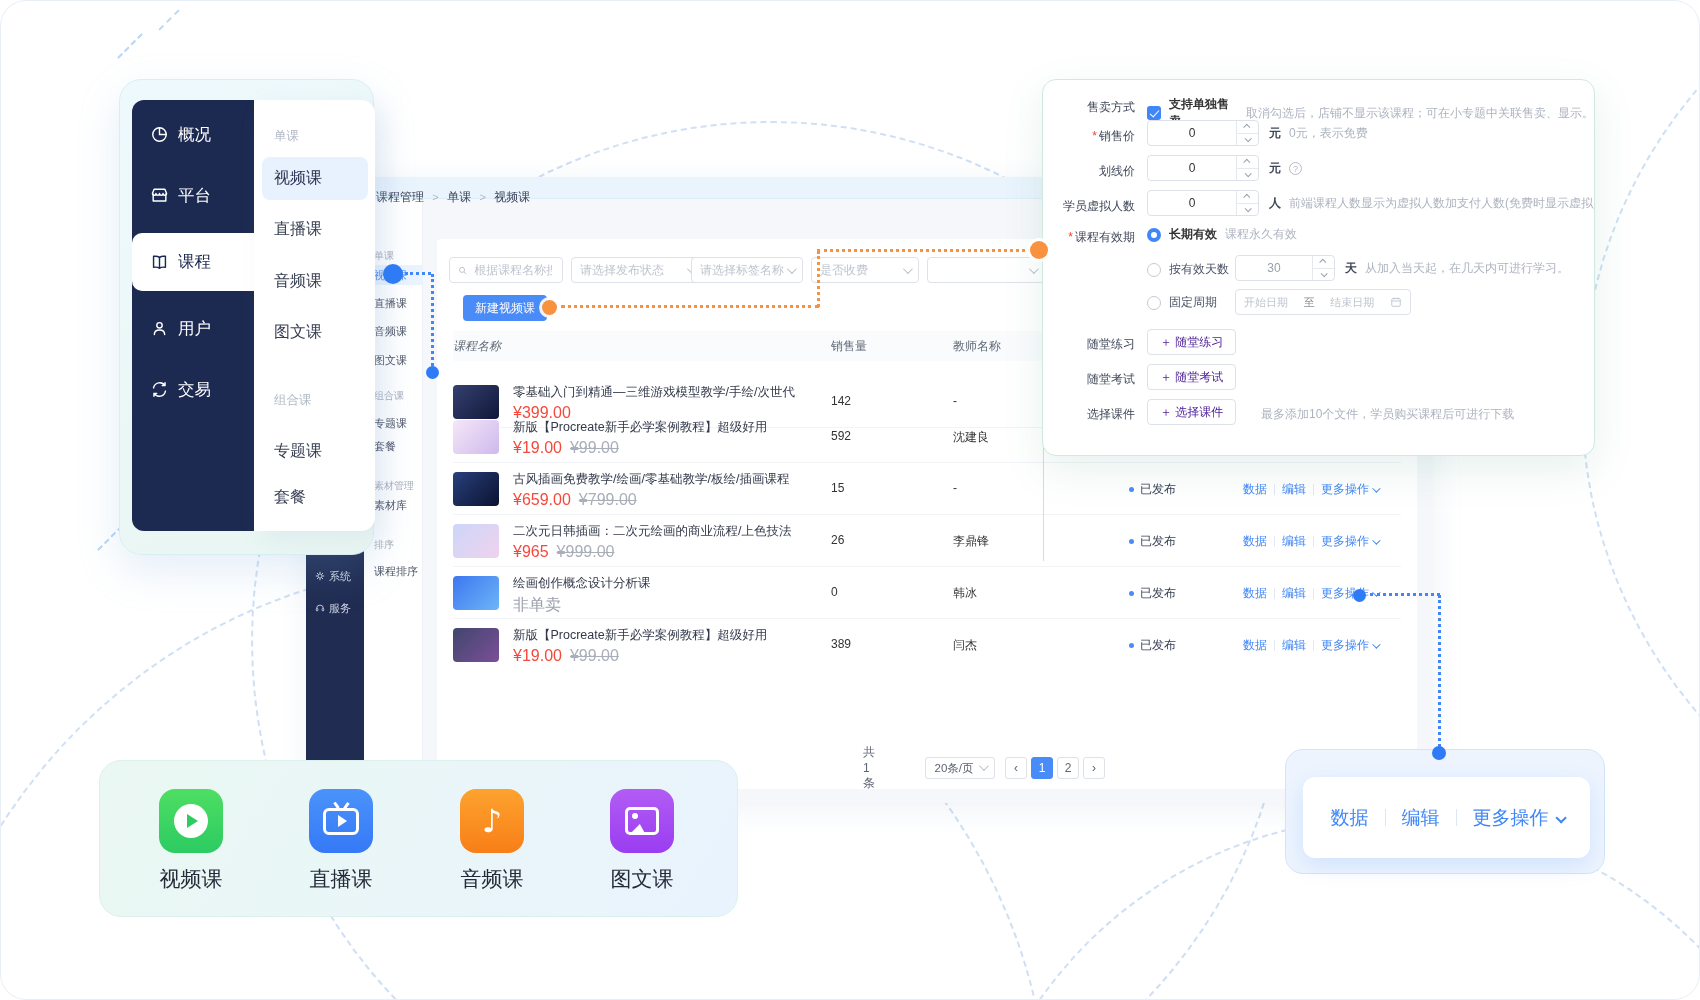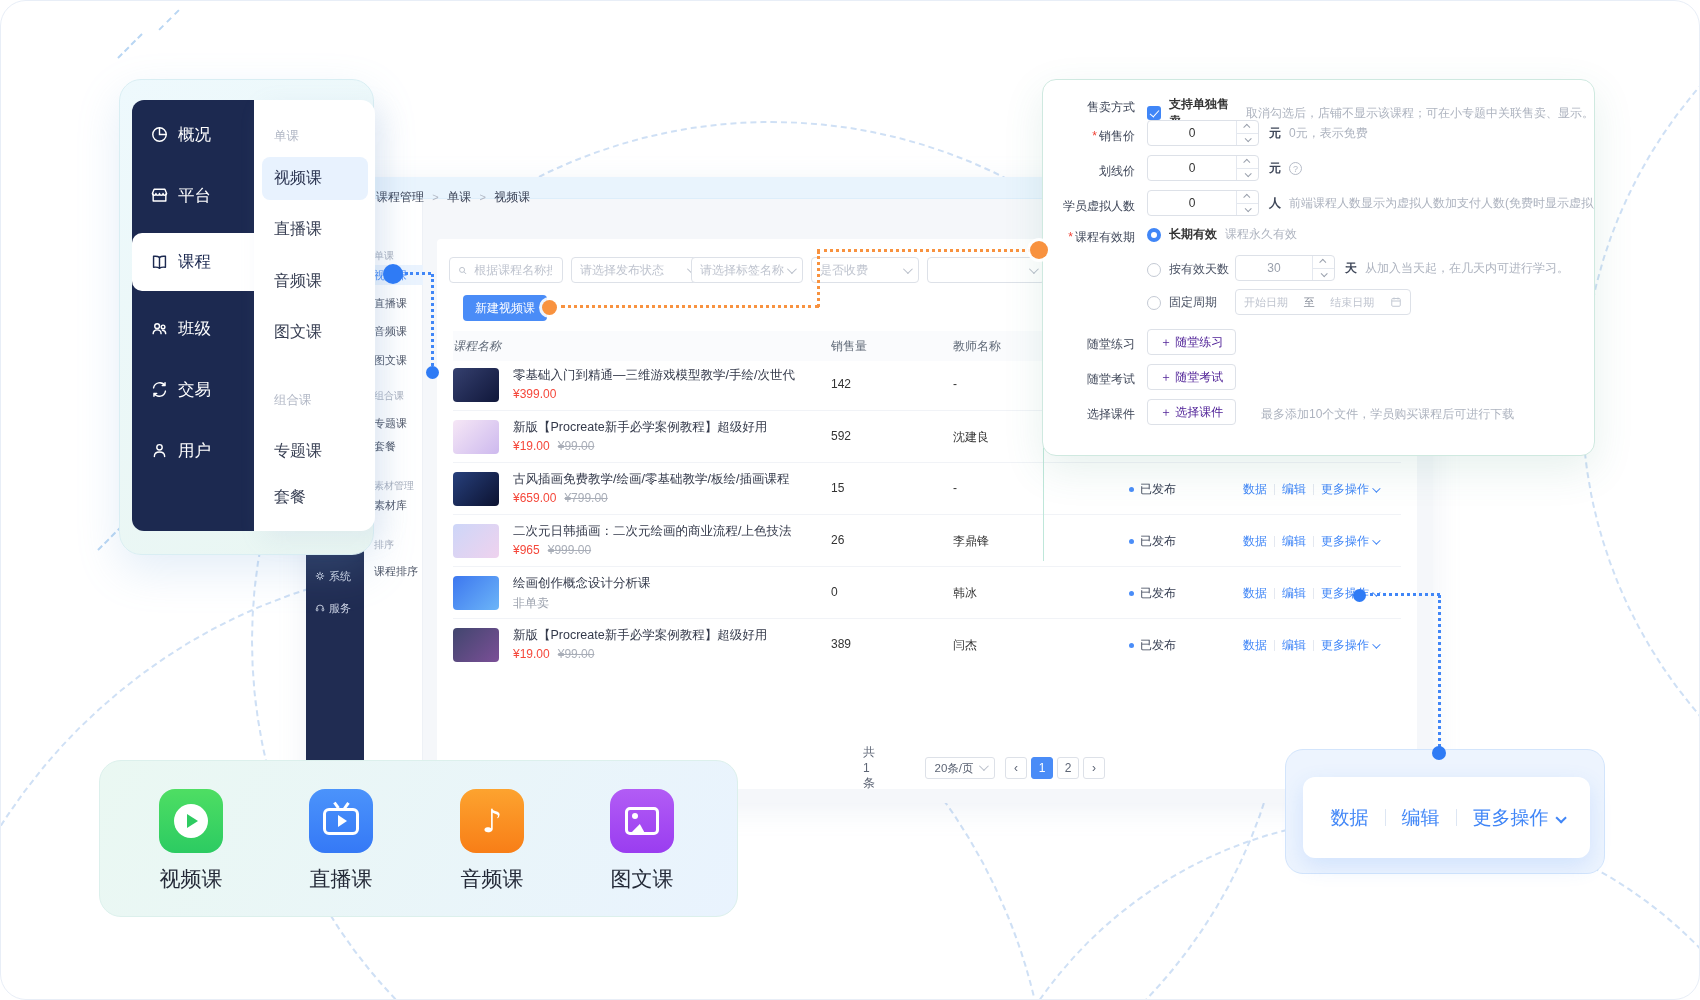--- a/index.html
+++ b/index.html
@@ -27,21 +27,21 @@
   .fld .caret{margin-left:auto;}
   .caret{width:7px;height:7px;border-right:1.5px solid #b9bfca;border-bottom:1.5px solid #b9bfca;transform:rotate(45deg) translateY(-2px);flex:0 0 auto;}
   .search-input{border:none;outline:none;width:100%;font-size:12px;color:#333;background:transparent;}
   .search-input::placeholder{color:#bfc4cf;}
   .btn-primary{position:absolute;background:#4a8cf7;color:#fff;font-size:12px;border:none;border-radius:4px;height:26px;padding:0 12px;cursor:pointer;}
   
   .thead{position:absolute;left:16px;right:16px;top:92px;height:30px;background:#fafbfd;display:flex;align-items:center;font-size:12px;color:#606a78;}
   .trow{position:absolute;left:16px;right:16px;height:52px;border-bottom:1px solid #f1f3f7;font-size:12px;color:#333;}
   .thumb{position:absolute;left:0;top:9px;width:46px;height:34px;border-radius:4px;background:#dfe4ee;}
   .rtitle{position:absolute;left:60px;top:8px;width:330px;font-size:12.5px;color:#33394a;white-space:nowrap;overflow:hidden;}
-  .rprice{position:absolute;left:60px;top:28px;font-size:12px;color:#f5483b;}
+  .rprice{position:absolute;left:60px;top:28px;font-size:16px;color:#f5483b;}
   .rprice .old{color:#a9aeb8;text-decoration:line-through;margin-left:8px;}
   .rprice.nosale{color:#9aa0ac;}
   .rsales{position:absolute;left:378px;top:18px;}
   .rteacher{position:absolute;left:500px;top:18px;}
   .rstatus{position:absolute;left:676px;top:18px;display:flex;align-items:center;gap:6px;color:#3a4256;}
   .sdot{width:5px;height:5px;border-radius:50%;background:#4a8df8;}
   .rops{position:absolute;left:790px;top:18px;display:flex;align-items:center;gap:7px;color:#4086f7;white-space:nowrap;}
   .rops .lnk{color:#4086f7;cursor:pointer;}
   .rops .vsep{width:1px;height:11px;background:#e4e8f0;}
   .bcaret{width:6px;height:6px;border-right:1.5px solid #4086f7;border-bottom:1.5px solid #4086f7;transform:rotate(45deg) translateY(-2px);display:inline-block;}
@@ -198,21 +198,21 @@
       </div>
 
       <button class="btn-primary" style="left:26px;top:56px;">新建视频课</button>
 
       <div class="thead">
         <span style="position:absolute;left:0;font-style:italic;">课程名称</span>
         <span style="position:absolute;left:378px;">销售量</span>
         <span style="position:absolute;left:500px;">教师名称</span>
       </div>
 
-      <div class="trow" style="top:120px;">
+      <div class="trow" style="top:137px;">
         <div class="thumb" style="background: linear-gradient(135deg, rgb(53, 64, 111), rgb(16, 23, 58));"></div>
         <div class="rtitle">零基础入门到精通—三维游戏模型教学/手绘/次世代</div>
         <div class="rprice"><span>¥399.00</span></div>
         <div class="rsales">142</div>
         <div class="rteacher">-</div>
         <div class="rstatus">
             <i class="sdot"></i>
             <span>已发布</span>
           </div>
         <div class="rops">
@@ -351,38 +351,30 @@
       </div>
       <div class="nitem active">
         <svg width="19" height="19" viewBox="0 0 24 24" fill="none" stroke="currentColor" stroke-width="1.8" stroke-linecap="round" stroke-linejoin="round">
             <path d="M12 5.5C10 4 7.5 3.8 4.5 4.2V18c3-.4 5.5-.2 7.5 1.2 2-1.4 4.5-1.6 7.5-1.2V4.2C16.5 3.8 14 4 12 5.5z"></path>
             <path d="M12 5.5v13.7"></path>
           </svg>
         <span>课程</span>
       </div>
       <div class="nitem">
         <svg width="19" height="19" viewBox="0 0 24 24" fill="none" stroke="currentColor" stroke-width="1.8" stroke-linecap="round">
-            <circle cx="9" cy="9" r="3"></circle>
-            <circle cx="16.5" cy="10" r="2.3"></circle>
-            <path d="M4 18.5c0-3 2.2-4.8 5-4.8s5 1.8 5 4.8M15.8 14.2c2.3.2 4 1.7 4 4.3"></path>
-          </svg>
-        <span>班级</span>
+            <circle cx="12" cy="8" r="3.4"></circle>
+            <path d="M5.5 19.5c0-3.6 2.9-5.6 6.5-5.6s6.5 2 6.5 5.6"></path>
+          </svg>
+        <span>用户</span>
       </div>
       <div class="nitem">
         <svg width="19" height="19" viewBox="0 0 24 24" fill="none" stroke="currentColor" stroke-width="1.8" stroke-linecap="round" stroke-linejoin="round">
             <path d="M4.5 10A8 8 0 0 1 19 7M19 7V3.5M19 7h-3.5M19.5 14A8 8 0 0 1 5 17M5 17v3.5M5 17h3.5"></path>
           </svg>
         <span>交易</span>
-      </div>
-      <div class="nitem">
-        <svg width="19" height="19" viewBox="0 0 24 24" fill="none" stroke="currentColor" stroke-width="1.8" stroke-linecap="round">
-            <circle cx="12" cy="8" r="3.4"></circle>
-            <path d="M5.5 19.5c0-3.6 2.9-5.6 6.5-5.6s6.5 2 6.5 5.6"></path>
-          </svg>
-        <span>用户</span>
       </div>
     </div>
     <div class="subnav">
       <div class="sub-head" style="top:28px;">单课</div>
       <div class="sub-chip" style="top:57px;">视频课</div>
       <div class="sub-item" style="top:119px;">直播课</div>
       <div class="sub-item" style="top:171px;">音频课</div>
       <div class="sub-item" style="top:222px;">图文课</div>
       <div class="sub-head" style="top:292px;">组合课</div>
       <div class="sub-item" style="top:341px;">专题课</div>

